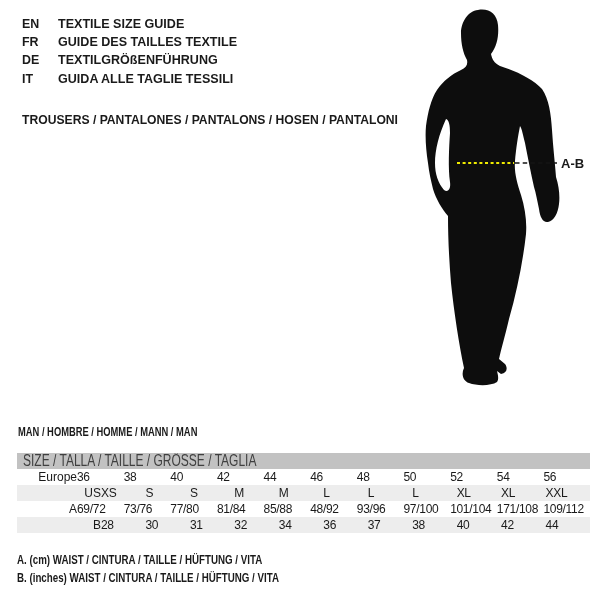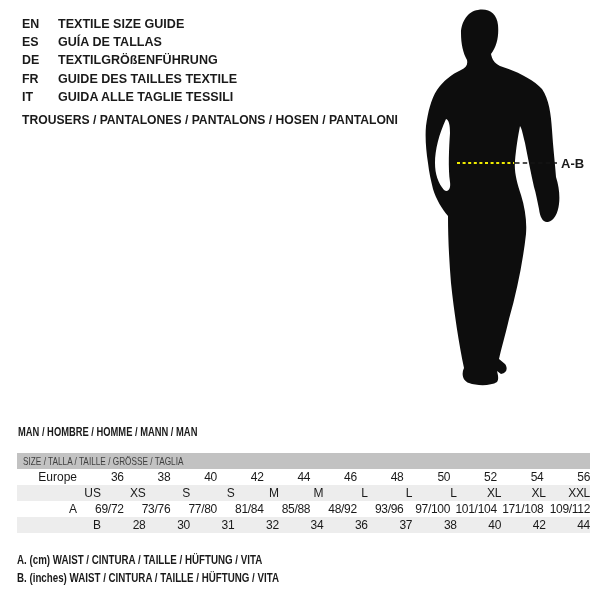--- a/index.html
+++ b/index.html
@@ -19,55 +19,51 @@
   
   .figure-svg{position:absolute;left:0;top:0;width:600px;height:600px;pointer-events:none;}
   
   .man-line{
     position:absolute;left:18px;top:425px;font-size:13px;font-weight:bold;line-height:14px;
     transform:scaleX(.72);transform-origin:0 50%;white-space:nowrap;
   }
   .size-table{position:absolute;left:17px;top:453px;width:573px;}
   .t-head{
     height:16px;line-height:16px;background:var(--c-bar,#c2c2c2);color:var(--c-subtext,#3f3f3f);
-    font-size:11px;padding-left:6px;box-sizing:border-box;overflow:hidden;white-space:nowrap;
+    font-size:16px;padding-left:6px;box-sizing:border-box;overflow:hidden;white-space:nowrap;
   }
   .t-head-inner{display:inline-block;transform:scaleX(.75);transform-origin:0 50%;}
   .t-row{display:flex;height:16px;line-height:16px;font-size:12px;background:#fff;}
   .t-row.alt{background:var(--c-alt,#ededed);padding-left:24px;}
   .t-label{flex:0 0 60px;padding-left:6px;box-sizing:border-box;text-align:right;white-space:nowrap;}
-  .t-cell{flex:1 1 0;text-align:right;white-space:nowrap;letter-spacing:-0.3px;}
+  .t-cell{flex:1 1 0;text-align:left;white-space:nowrap;letter-spacing:-0.3px;}
   
   .footnotes{position:absolute;left:17px;top:551px;}
   .footnote{
     font-size:13px;font-weight:bold;line-height:17.8px;
     transform:scaleX(.75);transform-origin:0 50%;white-space:nowrap;
   }
 </style>
 </head>
 <body>
 
 <div class="canvas">
 
   <div class="lang-block">
       <div class="lang-row">
         <span class="lang-code">EN</span>
         <span class="lang-title">TEXTILE SIZE GUIDE</span>
       </div>
       <div class="lang-row">
-        <span class="lang-code">ES</span>
-        <span class="lang-title">GUÍA DE TALLAS</span>
+        <span class="lang-code">FR</span>
+        <span class="lang-title">GUIDE DES TAILLES TEXTILE</span>
       </div>
       <div class="lang-row">
         <span class="lang-code">DE</span>
         <span class="lang-title">TEXTILGRÖßENFÜHRUNG</span>
-      </div>
-      <div class="lang-row">
-        <span class="lang-code">FR</span>
-        <span class="lang-title">GUIDE DES TAILLES TEXTILE</span>
       </div>
       <div class="lang-row">
         <span class="lang-code">IT</span>
         <span class="lang-title">GUIDA ALLE TAGLIE TESSILI</span>
       </div>
     </div>
 
   <div class="category-line">TROUSERS / PANTALONES / PANTALONS / HOSEN / PANTALONI</div>
 
   <svg class="figure-svg" viewBox="0 0 600 600">

